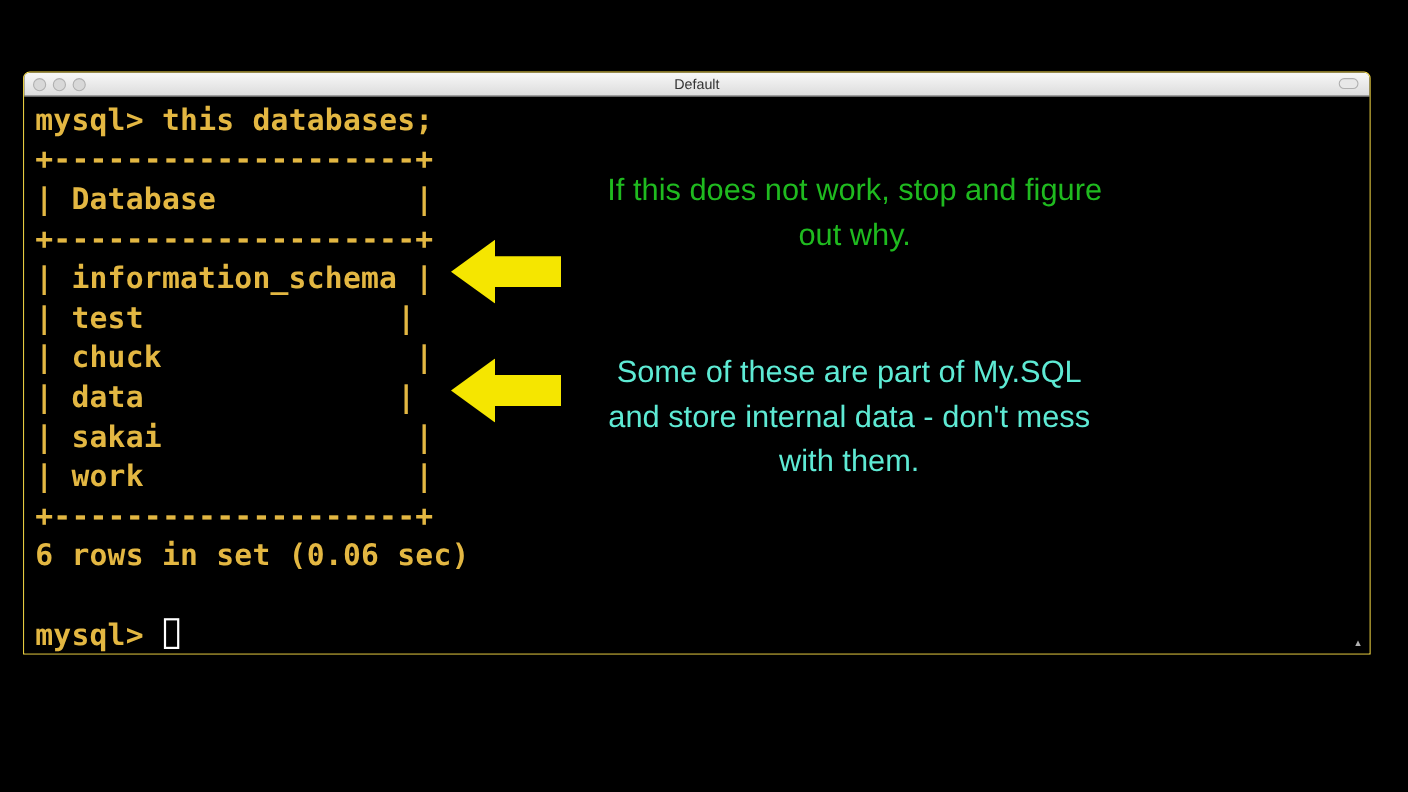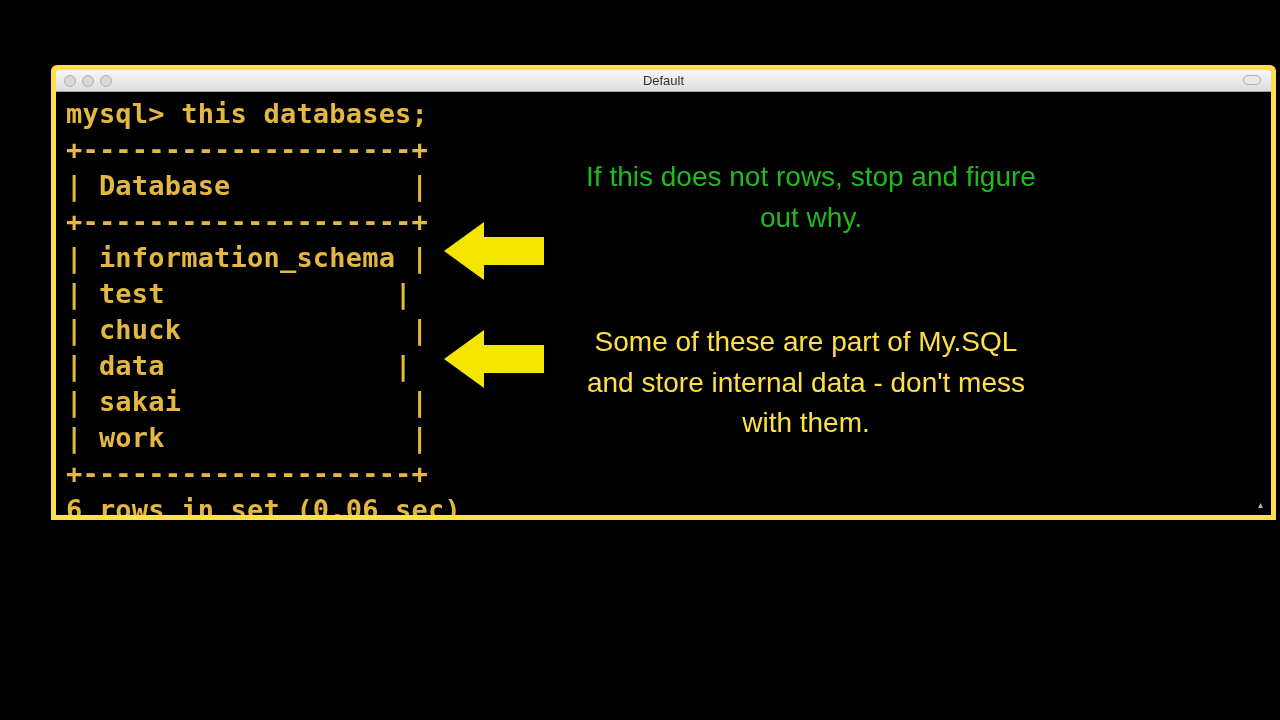--- a/index.html
+++ b/index.html
@@ -5,26 +5,26 @@
   * { margin: 0; padding: 0; box-sizing: border-box; }
   html, body {
     width: 1280px;
     height: 720px;
     background: #000;
     font-family: Arial, Helvetica, sans-serif;
     overflow: hidden;
   }
   .window {
     position: absolute;
-    left: 51px;
+    left: 21px;
     top: 65px;
     width: 1225px;
-    height: 455px;
+    height: 530px;
     background: #000;
-    border: 5px solid #fde047;
+    border: 1px solid #fde047;
     border-radius: 6px 6px 0 0;
     overflow: hidden;
   }
   .titlebar {
     height: 22px;
     background: linear-gradient(to bottom, #f8f8f8 0%, #dcdcdc 100%);
     border-bottom: 1px solid #a0a0a0;
     display: flex;
     align-items: center;
     position: relative;
@@ -99,21 +99,21 @@
     pointer-events: none;
   }
   .annot {
     position: absolute;
     font-size: 28px;
     text-align: center;
     width: 460px;
     line-height: 1.45;
   }
   .annot-green { color: #1fba1f; }
-  .annot-yellow { color: #fde047; }
+  .annot-yellow { color: #5eead4; }
 </style>
 </head>
 <body>
 
 <div class="window">
   <div class="titlebar">
     <div class="traffic-lights">
       <div class="tl"></div>
       <div class="tl"></div>
       <div class="tl"></div>
@@ -138,18 +138,18 @@
 
 <span>mysql&gt; </span><span class="cursor"></span></div>
 
     <svg class="arrow" style="left:388px; top:130px;" viewBox="0 0 100 58">
       <polygon points="0,29 40,0 40,15 100,15 100,43 40,43 40,58" fill="#f5e600"></polygon>
     </svg>
     <svg class="arrow" style="left:388px; top:238px;" viewBox="0 0 100 58">
       <polygon points="0,29 40,0 40,15 100,15 100,43 40,43 40,58" fill="#f5e600"></polygon>
     </svg>
 
-    <div class="annot annot-green" style="left:525px; top:65px;">If this does not rows, stop and figure out why.</div>
+    <div class="annot annot-green" style="left:525px; top:65px;">If this does not work, stop and figure out why.</div>
     <div class="annot annot-yellow" style="left:520px; top:230px;">Some of these are part of My.SQL and store internal data - don't mess with them.</div>
 
     <div class="scroll-ind">▴</div>
   </div>
 </div>
 
 </body></html>

